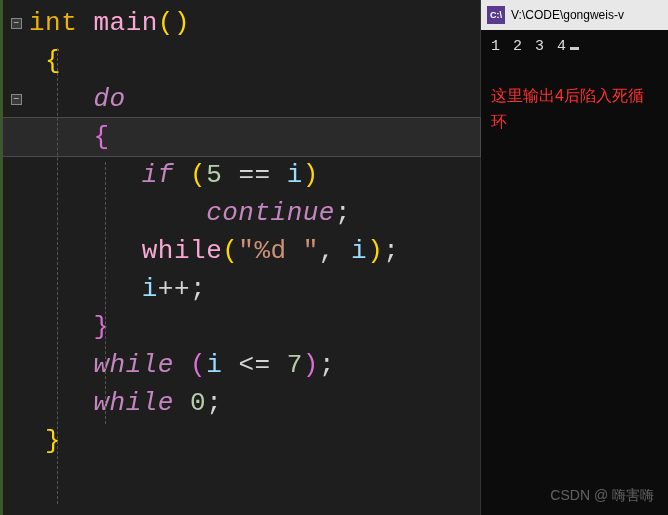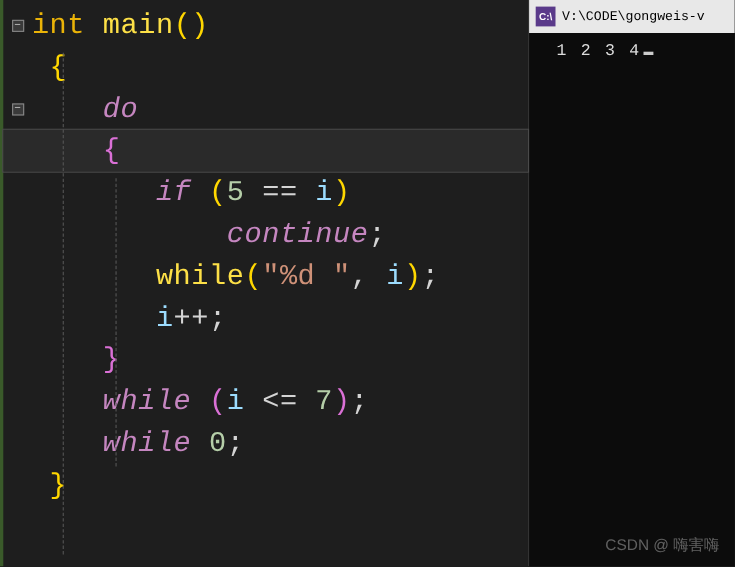--- a/index.html
+++ b/index.html
@@ -55,21 +55,21 @@
     bottom: 0;
     border-left: 1px dashed #555;
   }
   .g1 { left: 54px; top: 48px; height: 456px; }
   .g2 { left: 102px; top: 162px; height: 262px; }
   .highlight-line {
     background: #2a2a2a;
     outline: 1px solid #4a4a4a;
   }
   .type { color: #eab308; }
-  .fn { color: #fde047; }
+  .fn { color: #f9a8d4; }
   .num { color: #b5cea8; }
   .str { color: #ce9178; }
   .op { color: #d4d4d4; }
   .ctrl { color: #c586c0; font-style: italic; }
   .ident { color: #9cdcfe; }
   .paren { color: #ffd700; }
   .paren2 { color: #da70d6; }
   .brace { color: #ffd700; }
   .semi { color: #d4d4d4; }
   
@@ -96,33 +96,32 @@
     font-size: 9px;
     font-weight: bold;
     display: flex;
     align-items: center;
     justify-content: center;
     font-family: sans-serif;
   }
   .title-text {
     font-size: 12px;
     color: #000;
-    font-family: Liberation Mono, monospace;
+    font-family: Liberation Sans, sans-serif;
     white-space: nowrap;
     overflow: hidden;
   }
   .console-body {
     padding: 8px 10px;
     color: #ccc;
     font-size: 15px;
   }
   .console-out {
     color: #ddd;
     letter-spacing: 2px;
-    margin-left: 15px;
   }
   .cursor {
     display: inline-block;
     width: 9px;
     height: 3px;
     background: #ccc;
     vertical-align: baseline;
     margin-left: 2px;
   }
   .annotation {
@@ -215,16 +214,17 @@
   </div>
 </div>
 
 <div class="console">
   <div class="titlebar">
     <div class="title-icon">C:\</div>
     <div class="title-text">V:\CODE\gongweis-v</div>
   </div>
   <div class="console-body">
     <span class="console-out">1 2 3 4</span><span class="cursor"></span>
+    <div class="annotation">这里输出4后陷入死循环</div>
   </div>
 </div>
 
 <div class="watermark">CSDN @ 嗨害嗨</div>
 
 </body></html>

